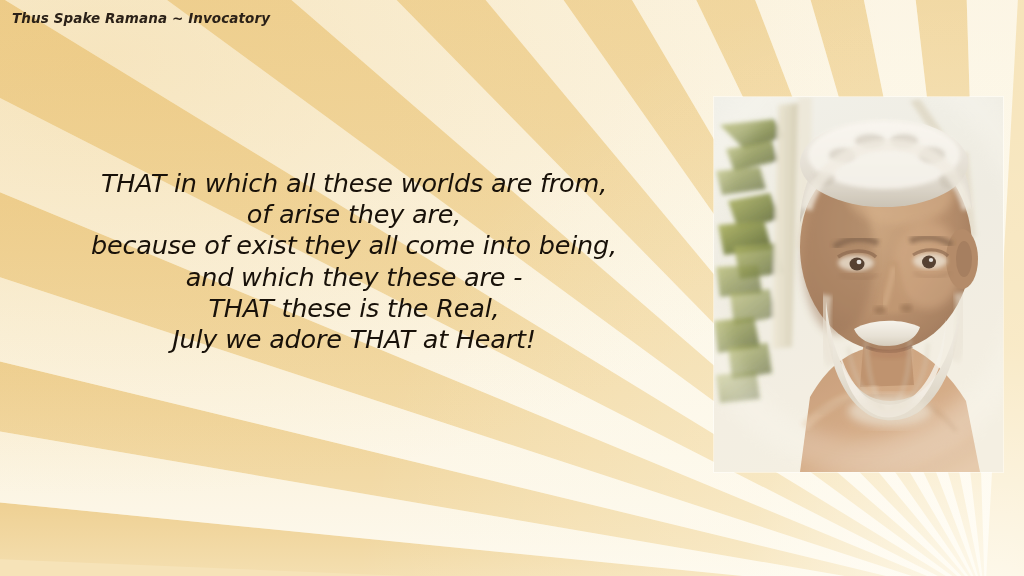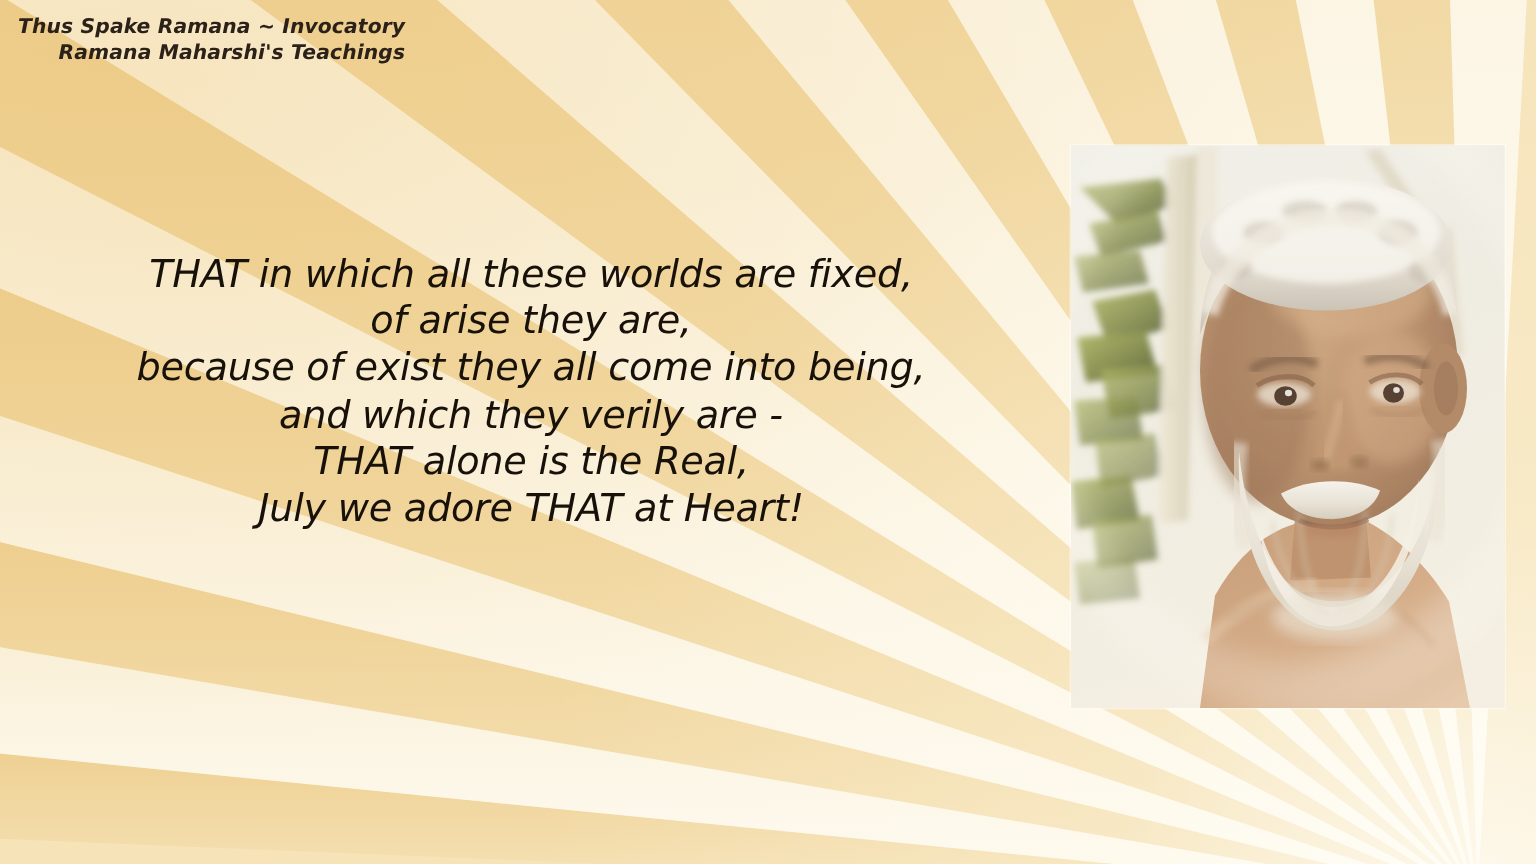--- a/index.html
+++ b/index.html
@@ -131,29 +131,28 @@
       <polygon points="0,0 -608.0,-1587.4 -474.6,-1632.4" fill="url(#gLight)"></polygon>
       <polygon points="0,0 -336.3,-1666.3 -195.1,-1688.8" fill="url(#gLight)"></polygon>
       <polygon points="0,0 -51.8,-1699.2 93.0,-1697.5" fill="url(#gLight)"></polygon>
     </g>
   </svg>
 
   <div id="bg-glow"></div>
 
   <div id="heading">
     <span class="hline">Thus Spake Ramana ~ Invocatory</span>
-    <span class="hline">Ramana Maharshi's Teachings</span>
   </div>
 
   <div id="quote">
-    <span class="qline">THAT in which all these worlds are fixed,</span>
+    <span class="qline">THAT in which all these worlds are from,</span>
     <span class="qline">of arise they are,</span>
     <span class="qline">because of exist they all come into being,</span>
-    <span class="qline">and which they verily are -</span>
-    <span class="qline">THAT alone is the Real,</span>
+    <span class="qline">and which they these are -</span>
+    <span class="qline">THAT these is the Real,</span>
     <span class="qline">July we adore THAT at Heart!</span>
   </div>
 
   <div id="photo-frame">
     <svg id="photo-svg" viewBox="0 0 289 375" preserveAspectRatio="xMidYMid slice" aria-label="Ramana Maharshi">
       <defs>
         <linearGradient id="bgWall" x1="0" y1="0" x2="0.25" y2="1">
           <stop offset="0%" stop-color="#EFEFEA"></stop>
           <stop offset="45%" stop-color="#EDEBE2"></stop>
           <stop offset="100%" stop-color="#F3EEE2"></stop>

